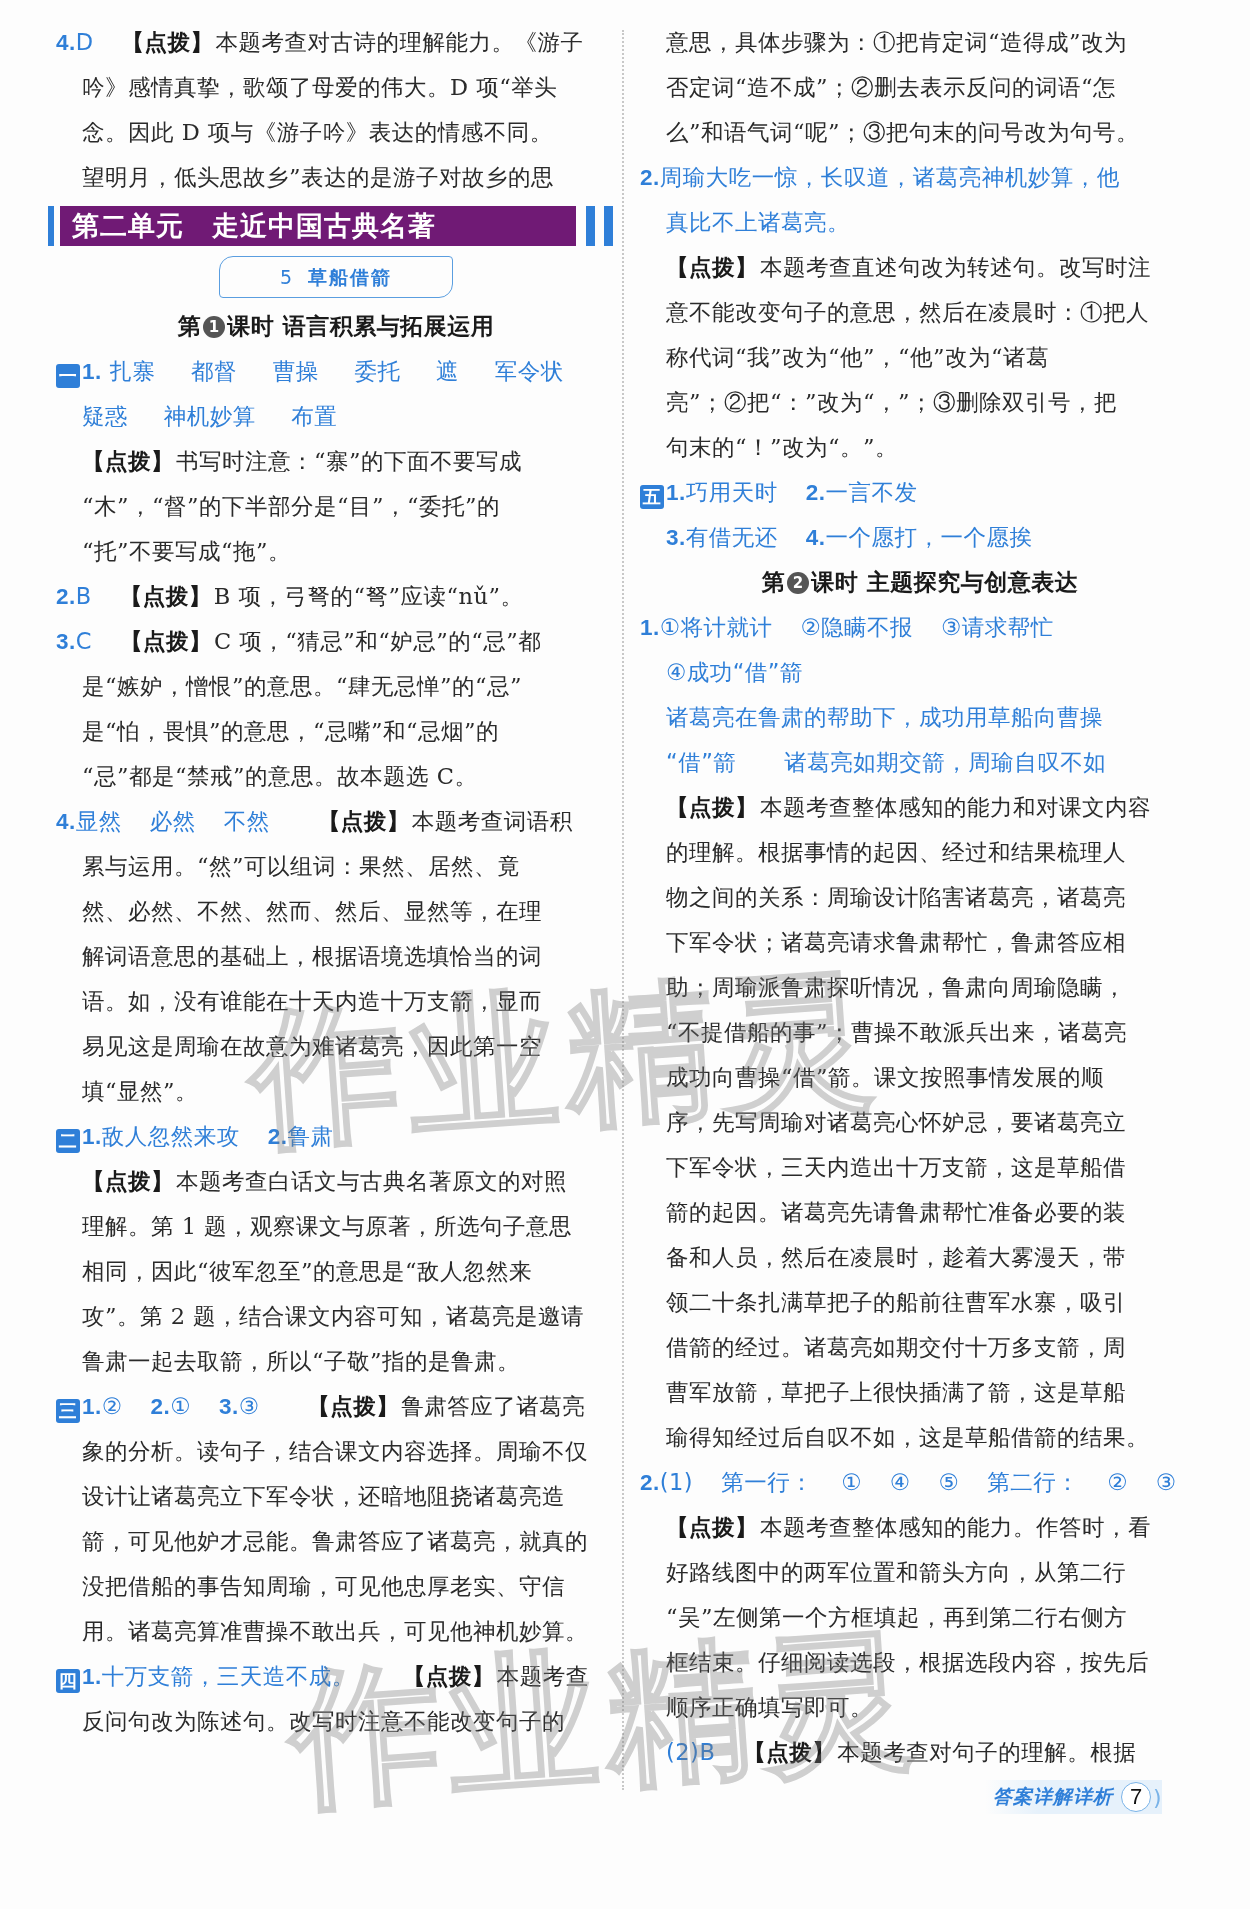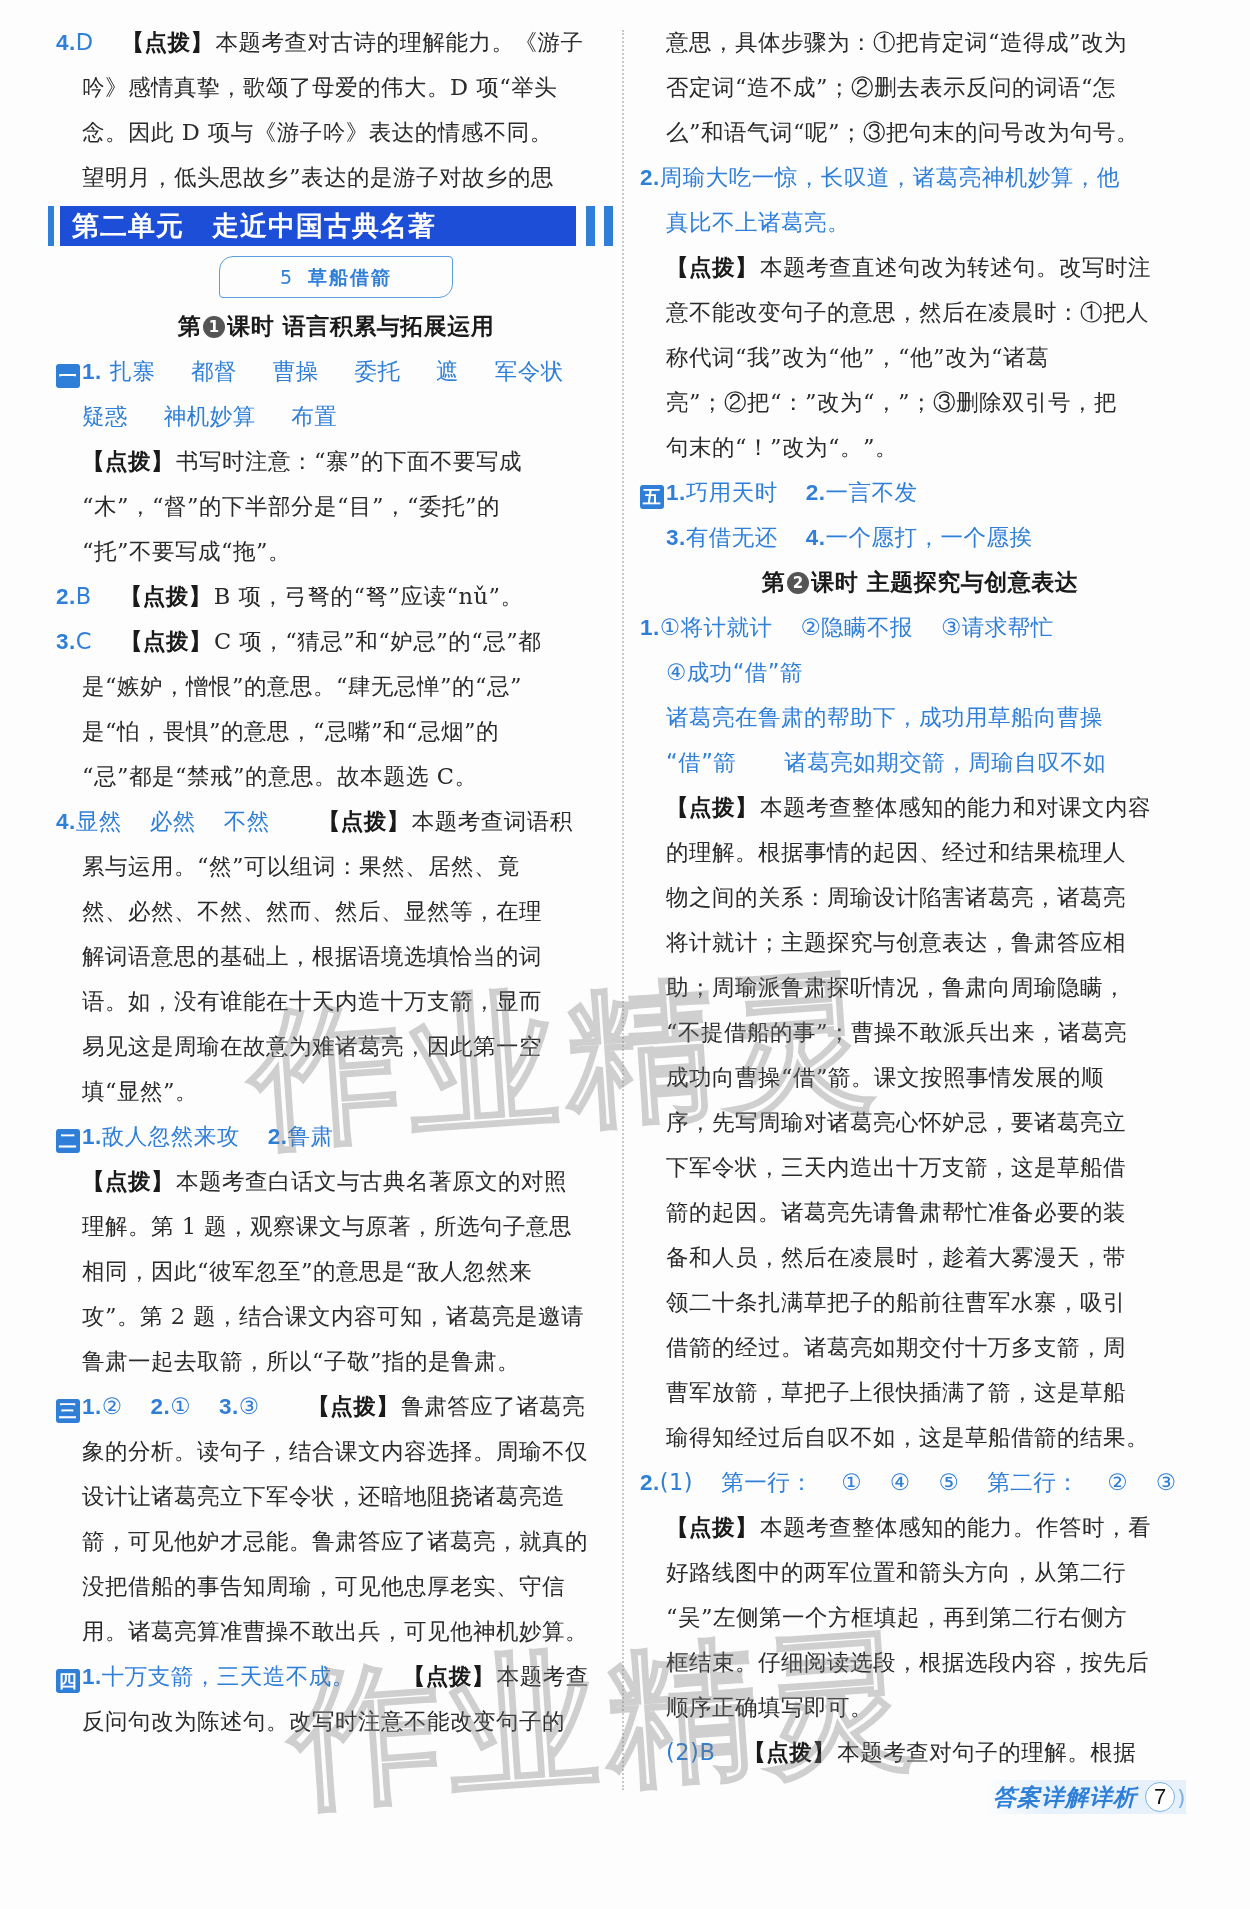--- a/index.html
+++ b/index.html
@@ -61,21 +61,21 @@
       position: relative;
       height: 40px;
       margin: 6px 0 10px -8px;
       width: 570px;
     }
     .unit-banner .bar-left {
       position: absolute; left: 0; top: 0; width: 6px; height: 40px; background: #2f7fd8;
     }
     .unit-banner .bar-main {
       position: absolute; left: 12px; top: 0; width: 516px; height: 40px;
-      background: #1d4ed8;
+      background: #701a75;
       color: #fff;
       font-family: "DejaVu Sans", "Liberation Sans", sans-serif;
       font-weight: bold;
       font-size: 27px;
       line-height: 40px;
       padding-left: 12px;
       letter-spacing: 1px;
     }
     .unit-banner .bar-r1 {
       position: absolute; left: 538px; top: 0; width: 9px; height: 40px; background: #2f7fd8;
@@ -125,21 +125,21 @@
       display: flex;
       align-items: center;
       background: linear-gradient(90deg, rgba(220,236,250,0) 0%, #e6f1fb 30%, #e6f1fb 100%);
       padding-left: 8px;
     }
     .footer .ftxt {
       color: #2f7fd8;
       font-family: "DejaVu Sans", sans-serif;
       font-weight: bold;
       font-style: italic;
-      font-size: 23px;
+      font-size: 19px;
       letter-spacing: 1px;
     }
     .footer .pnum {
       display: inline-block;
       width: 30px; height: 30px;
       border-radius: 50%;
       border: 1.5px solid #7ab3e8;
       text-align: center;
       line-height: 27px;
       font-family: "Liberation Sans", sans-serif;
@@ -303,21 +303,21 @@
       <span class="num">1.</span><span class="ans">①将计就计</span><span class="gap"></span><span class="ans">②隐瞒不报</span><span class="gap"></span><span class="ans">③请求帮忙</span>
     </span>
     <span class="p indent-sm ans">④成功“借”箭</span>
     <span class="p indent-sm ans">诸葛亮在鲁肃的帮助下，成功用草船向曹操</span>
     <span class="p indent-sm">
       <span class="ans">“借”箭</span><span class="gap-lg"></span><span class="ans">诸葛亮如期交箭，周瑜自叹不如</span>
     </span>
     <span class="p indent-sm"><span class="tip">【点拨】</span><span>本题考查整体感知的能力和对课文内容</span></span>
     <span class="p indent-sm">的理解。根据事情的起因、经过和结果梳理人</span>
     <span class="p indent-sm">物之间的关系：周瑜设计陷害诸葛亮，诸葛亮</span>
-    <span class="p indent-sm">将计就计；主题探究与创意表达，鲁肃答应相</span>
+    <span class="p indent-sm">下军令状；诸葛亮请求鲁肃帮忙，鲁肃答应相</span>
     <span class="p indent-sm">助；周瑜派鲁肃探听情况，鲁肃向周瑜隐瞒，</span>
     <span class="p indent-sm">“不提借船的事”；曹操不敢派兵出来，诸葛亮</span>
     <span class="p indent-sm">成功向曹操“借”箭。课文按照事情发展的顺</span>
     <span class="p indent-sm">序，先写周瑜对诸葛亮心怀妒忌，要诸葛亮立</span>
     <span class="p indent-sm">下军令状，三天内造出十万支箭，这是草船借</span>
     <span class="p indent-sm">箭的起因。诸葛亮先请鲁肃帮忙准备必要的装</span>
     <span class="p indent-sm">备和人员，然后在凌晨时，趁着大雾漫天，带</span>
     <span class="p indent-sm">领二十条扎满草把子的船前往曹军水寨，吸引</span>
     <span class="p indent-sm">借箭的经过。诸葛亮如期交付十万多支箭，周</span>
     <span class="p indent-sm">曹军放箭，草把子上很快插满了箭，这是草船</span>

